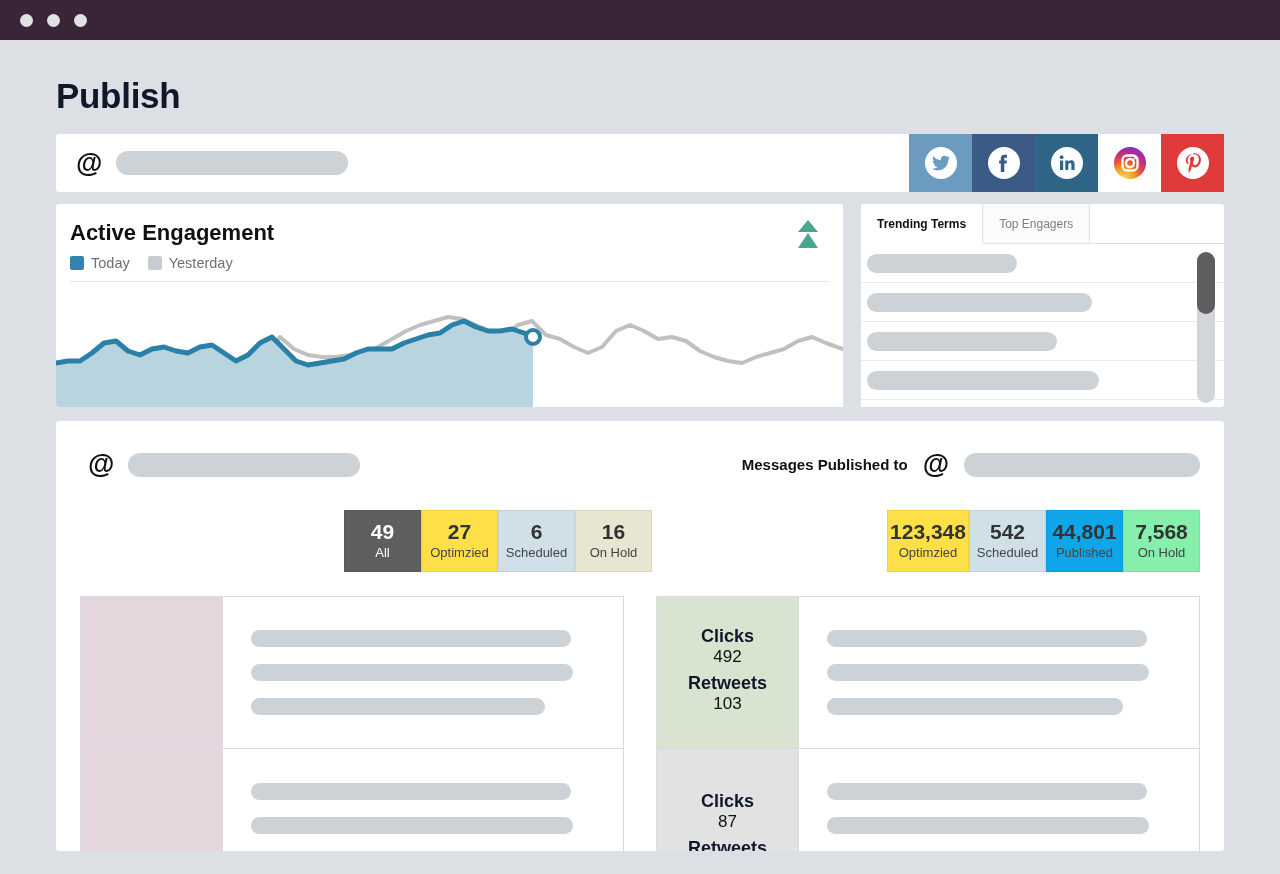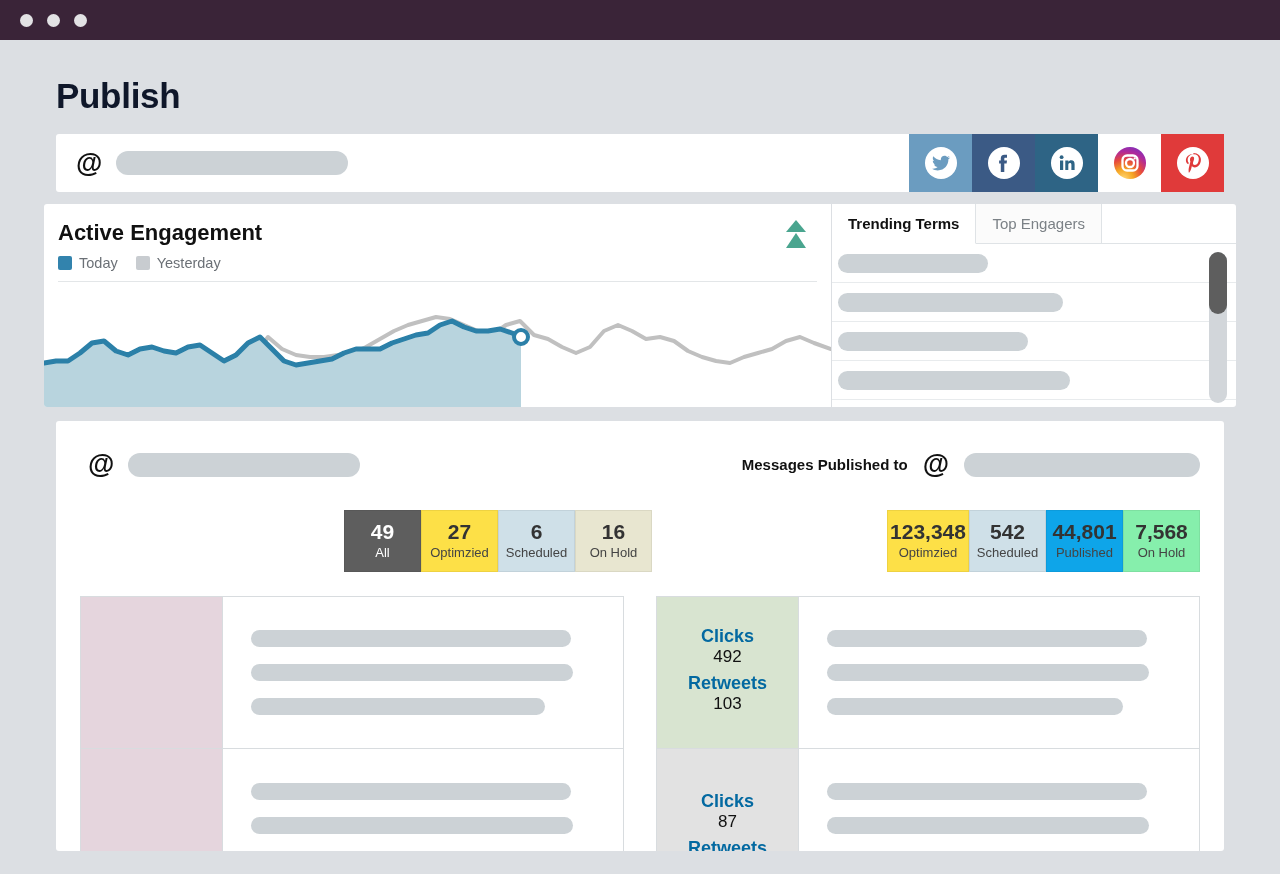--- a/index.html
+++ b/index.html
@@ -43,21 +43,21 @@
     width: 63px; display: flex; align-items: center; justify-content: center;
   }
   .social.tw { background: #6b9cc0; }
   .social.fb { background: #3b5a85; }
   .social.li { background: #2e6485; }
   .social.ig { background: #ffffff; }
   .social.pi { background: #e03a3a; }
   .social svg { display: block; }
 
   
-  .eng-row { display: flex; margin: 12px 4px 0; align-items: stretch; gap: 1px; }
+  .eng-row { display: flex; margin: 12px 16px 0; align-items: stretch; gap: 18px; }
   .eng-card {
     flex: 0 0 787px; background: #fff; border-radius: 3px 0 0 3px;
     position: relative; height: 203px; overflow: hidden;
   }
   .eng-head { padding: 16px 20px 0 14px; display: flex; justify-content: space-between; align-items: flex-start; }
   .eng-title { font-size: 22px; font-weight: bold; color: #111; }
   .legend { display: flex; gap: 18px; margin-top: 9px; align-items: center; }
   .legend-item { display: flex; align-items: center; gap: 7px; }
   .legend-sw { width: 14px; height: 14px; border-radius: 2px; }
   .legend-label { font-size: 14.5px; color: #6b7076; }
@@ -67,21 +67,21 @@
   .chart { position: absolute; left: 0; right: 0; bottom: 0; height: 116px; }
   .chart svg { display: block; width: 100%; height: 100%; }
 
   .trend-card {
     flex: 1 1 auto; background: #fff; border-radius: 0 3px 3px 0;
     height: 203px; display: flex; flex-direction: column; overflow: hidden;
   }
   .tabs { display: flex; height: 40px; border-bottom: 1px solid #dfe3e6; }
   .tab {
     display: flex; align-items: center; padding: 0 16px;
-    font-size: 15px; color: #7b8186; background: #fbfbfb;
+    font-size: 12px; color: #7b8186; background: #fbfbfb;
     border-right: 1px solid #dfe3e6;
   }
   .tab.active { color: #111; font-weight: bold; background: #fff; border-bottom: 1px solid #fff; margin-bottom: -1px; }
   .trend-list { position: relative; flex: 1; }
   .trend-row {
     height: 39px; display: flex; align-items: center;
     padding-left: 6px; border-bottom: 1px solid #e8ebed;
   }
   .trend-row:last-child { border-bottom: none; }
   .scrollbar {
@@ -127,21 +127,21 @@
   .list.right { width: 548px; }
   .lrow { display: flex; border-bottom: 1px solid #d8dcdf; height: 152px; }
   .lrow:last-child { border-bottom: none; }
   .lcell {
     width: 142px; flex: 0 0 142px; border-right: 1px solid #d8dcdf;
     display: flex; flex-direction: column; align-items: center; justify-content: center;
   }
   .lcell.pink { background: #e5d5dd; }
   .lcell.green { background: #d8e4d0; }
   .lcell.gray { background: #e2e2e2; }
-  .metric-name { font-size: 18px; font-weight: bold; color: #0369a1; }
+  .metric-name { font-size: 18px; font-weight: bold; color: #0f172a; }
   .metric-val { font-size: 17px; color: #111; margin-bottom: 6px; }
   .lbody { flex: 1; display: flex; flex-direction: column; justify-content: center; gap: 17px; padding-left: 28px; }
   .skel-line { height: 17px; }
   .sl1 { width: 320px; }
   .sl2 { width: 322px; }
   .sl3 { width: 294px; }
 </style>
 </head>
 <body>
 

